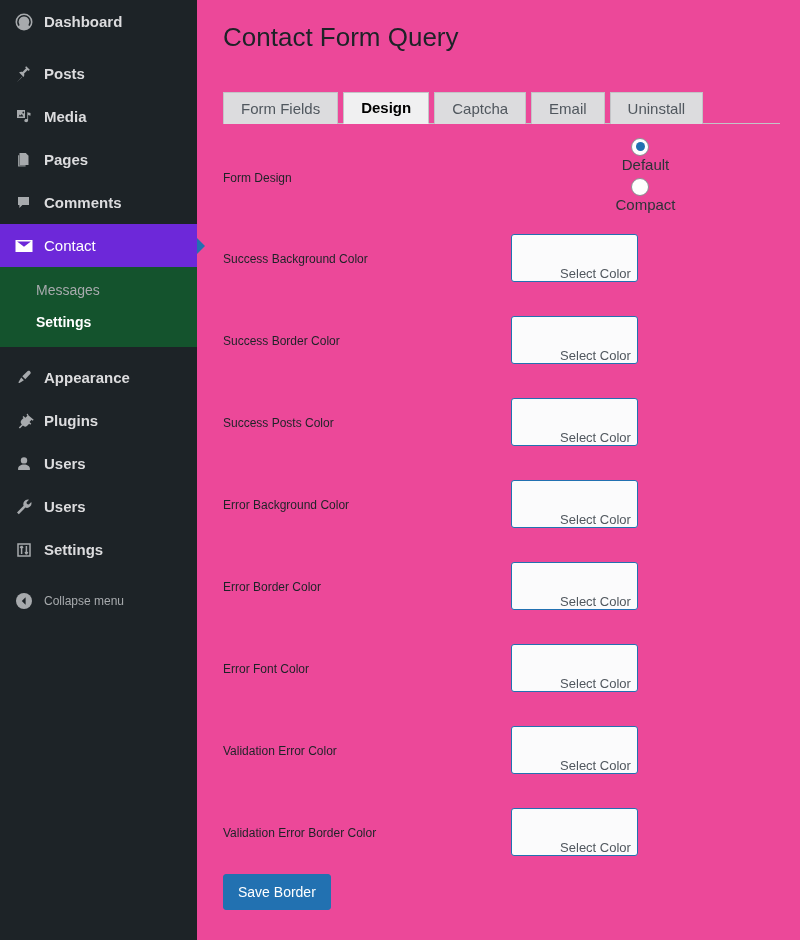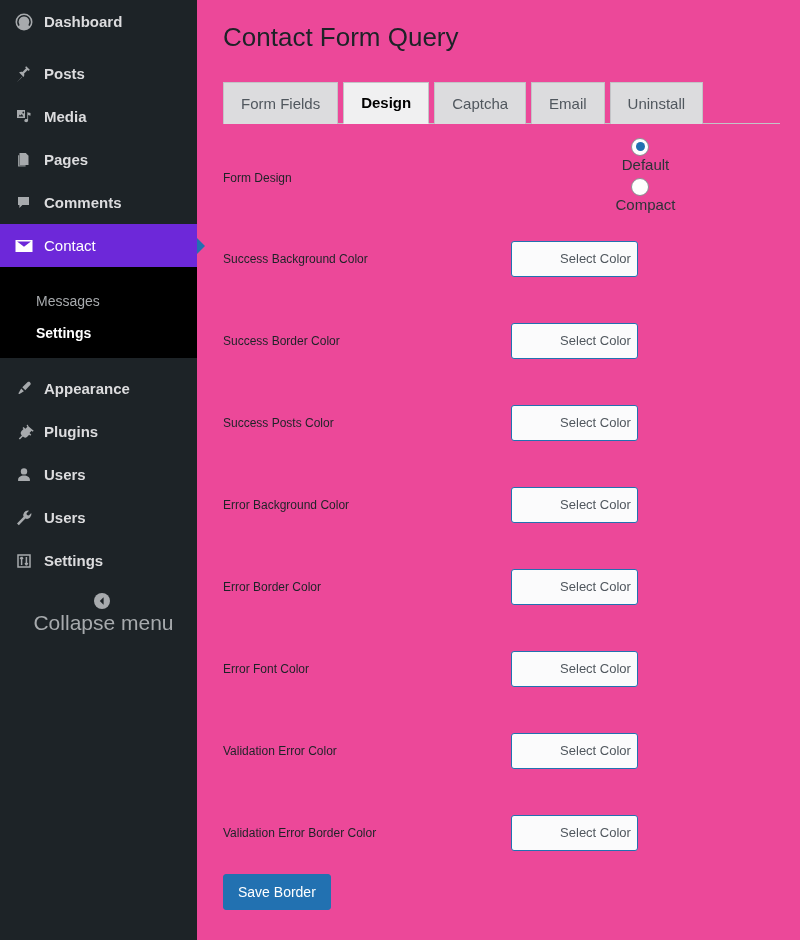--- a/index.html
+++ b/index.html
@@ -77,45 +77,44 @@
     height: 0;
     border-top: 8px solid transparent;
     border-bottom: 8px solid transparent;
     border-left: 8px solid #2271b1;
   }
   .menu-sep {
     height: 9px;
     background: #1d2327;
   }
   #submenu {
-    background: #000000;
-    padding: 18px 0 9px 0;
+    background: #14532d;
+    padding: 7px 0 9px 0;
   }
   .submenu-item {
     display: block;
     padding: 7px 0 7px 36px;
     font-size: 14px;
     color: #a7aaad;
     cursor: pointer;
     line-height: 1.3;
   }
   .submenu-item.current {
     color: #fff;
     font-weight: 700;
   }
   #collapse-row {
     display: flex;
     align-items: center;
     height: 42px;
     padding-left: 7px;
     box-sizing: border-box;
     color: #a7aaad;
-    font-size: 21px;
-    cursor: pointer;
-    flex-direction: column;
+    font-size: 12px;
+    cursor: pointer;
   }
   #collapse-row .mi-icon {
     width: 34px;
     min-width: 34px;
     display: flex;
     align-items: center;
     justify-content: center;
     color: #a7aaad;
   }
   #collapse-row .mi-label { padding-left: 3px; }
@@ -147,21 +146,21 @@
     align-items: flex-end;
     margin-top: 19px;
     height: 46px;
     border-bottom: 1px solid #c3c4c7;
     box-sizing: border-box;
   }
   .tab {
     display: flex;
     align-items: center;
     justify-content: center;
-    height: 42px;
+    height: 32px;
     padding: 0 17px;
     box-sizing: border-box;
     background: #dcdcde;
     border: 1px solid #c3c4c7;
     border-bottom: none;
     margin-right: 5px;
     margin-bottom: -1px;
     font-size: 15px;
     color: #50575e;
     cursor: pointer;
@@ -228,22 +227,22 @@
     height: 9px;
     margin: -4.5px 0 0 -4.5px;
     border-radius: 50%;
     background: #2271b1;
   }
 
   
   .color-row td { height: 82px; }
   .color-picker {
     display: inline-flex;
-    align-items: center;
-    height: 36px;
+    align-items: flex-end;
+    height: 48px;
     border: 1px solid #2271b1;
     border-radius: 3px;
     background: #fbfbfc;
     overflow: hidden;
     box-sizing: border-box;
     cursor: pointer;
     width: 127px;
   }
   .color-swatch {
     width: 42px;

